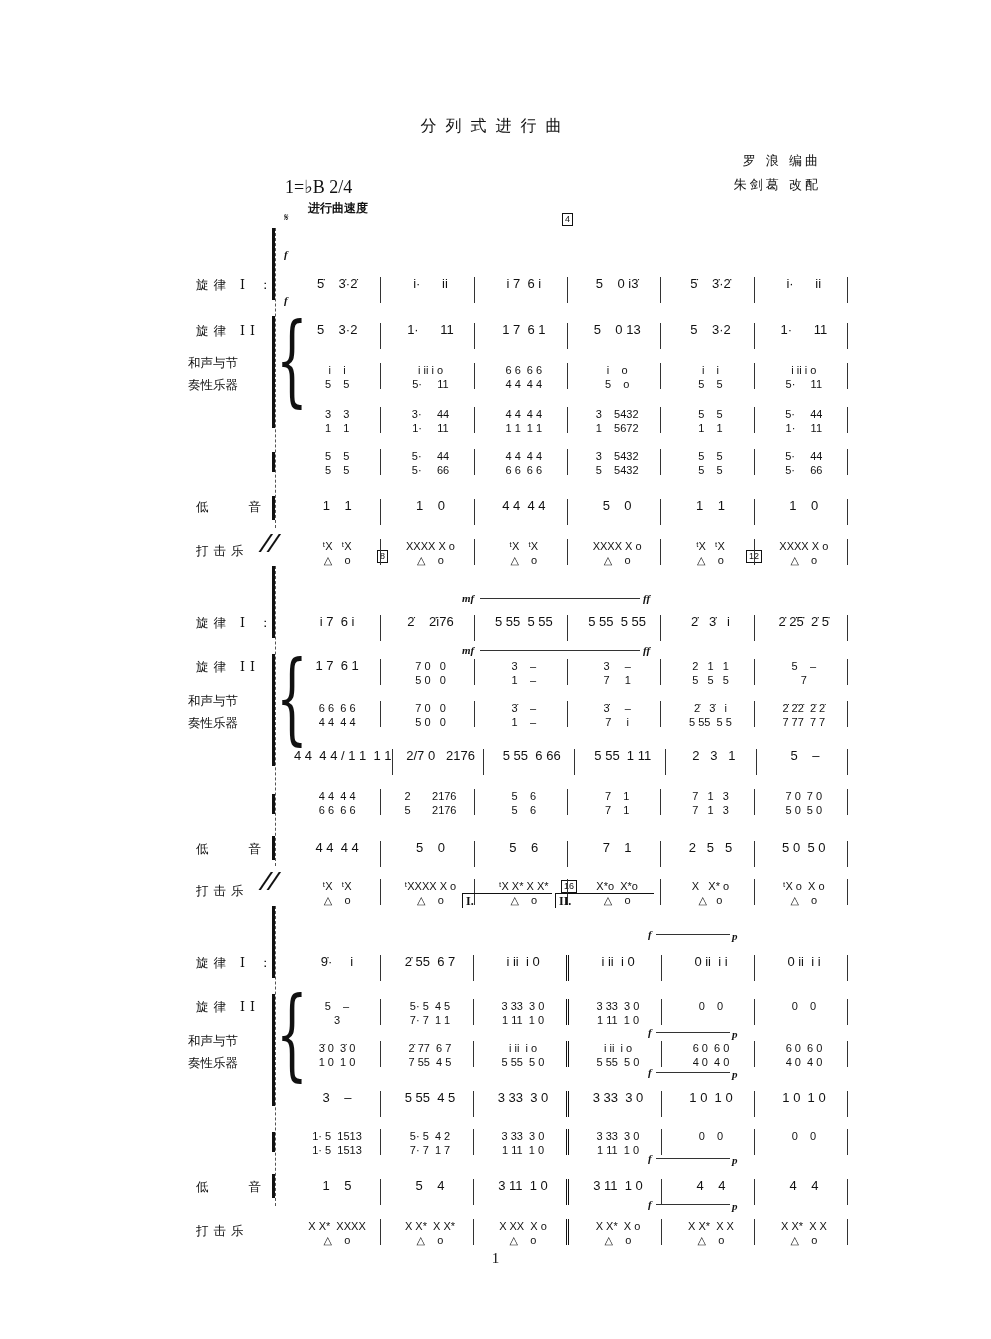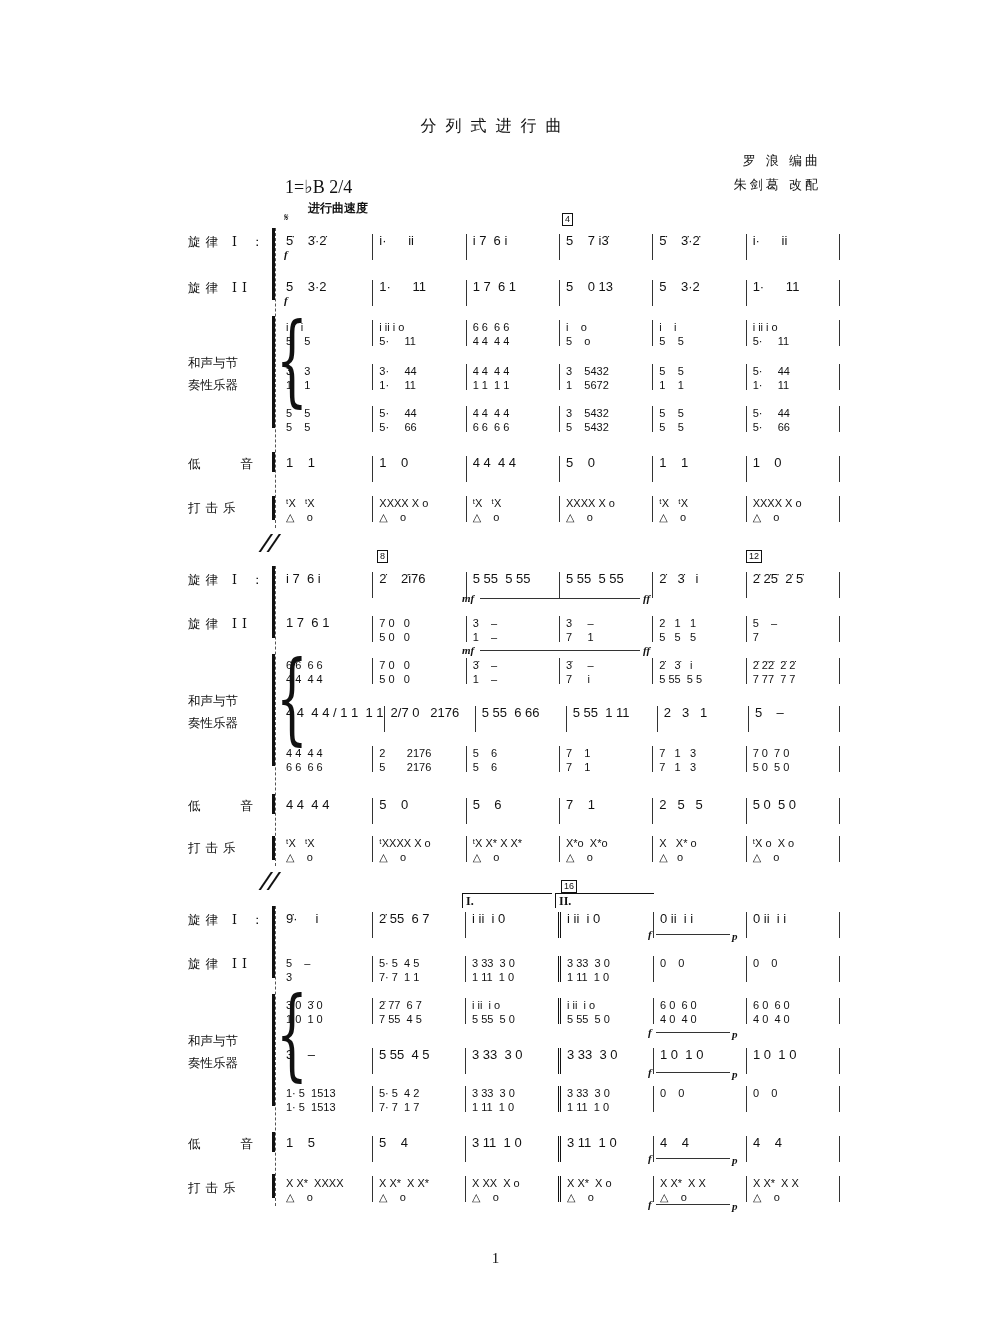--- a/index.html
+++ b/index.html
@@ -5,26 +5,26 @@
   html,body{margin:0;padding:0;background:#fff;}
   body{width:991px;height:1339px;position:relative;font-family:"Liberation Sans",sans-serif;color:#111;overflow:hidden;}
   .title{position:absolute;left:0;width:991px;top:116px;text-align:center;font-family:"DejaVu Serif",serif;font-size:16px;letter-spacing:9px;}
   .credit{position:absolute;right:170px;font-family:"DejaVu Sans",sans-serif;font-size:13px;letter-spacing:3px;text-align:center;}
   .key{position:absolute;left:285px;top:176px;font-family:"Liberation Serif",serif;font-size:18px;}
   .tempo{position:absolute;left:308px;top:200px;font-family:"DejaVu Sans",sans-serif;font-size:12px;font-weight:bold;}
   .segno{position:absolute;left:284px;top:211px;font-size:11px;}
   .rehearsal{position:absolute;border:1px solid #111;font-size:9px;line-height:11px;padding:0 2px;font-family:"Liberation Sans",sans-serif;}
   .slashes{position:absolute;font-size:22px;font-weight:bold;font-family:"DejaVu Sans",sans-serif;transform:skewX(-20deg);}
   .sys{position:absolute;left:180px;width:660px;}
-  .row{position:absolute;left:0;width:660px;height:30px;}
+  .row{position:absolute;left:8px;width:660px;height:30px;margin-top:43px;}
   .lbl{position:absolute;left:8px;width:82px;font-family:"DejaVu Serif",serif;font-size:12.5px;letter-spacing:5px;white-space:nowrap;}
   .lbl2{position:absolute;left:8px;width:82px;font-family:"DejaVu Serif",serif;font-size:12.5px;line-height:22px;}
   .bracket{position:absolute;left:92px;border-left:3px solid #111;}
   .brace{position:absolute;left:80px;font-size:100px;font-family:"DejaVu Serif",serif;line-height:1;transform:scaleX(0.5);}
-  .measures{position:absolute;left:100px;right:0;display:flex;align-items:flex-start;}
+  .measures{position:absolute;left:100px;right:0;display:flex;align-items:flex-start;text-align:center;}
   .m{flex:1;border-left:1px solid #333;padding-left:6px;font-family:"Liberation Sans",sans-serif;font-size:13px;line-height:14px;white-space:pre;height:26px;overflow:visible;}
   .m:first-child{border-left:none;}
   .m.last{border-right:1px solid #333;}
   .m.rep{border-left:3px double #111;}
   .m .bot{display:block;font-size:11px;}
   .m .top{display:block;font-size:11px;}
   .dyn{position:absolute;font-family:"Liberation Serif",serif;font-style:italic;font-size:11px;font-weight:bold;}
   .hairpin{position:absolute;border-top:1px solid #333;height:0;}
   .volta{position:absolute;border-top:1px solid #111;border-left:1px solid #111;font-family:"Liberation Serif",serif;font-size:12px;font-weight:bold;padding-left:3px;height:14px;}
   .pageno{position:absolute;left:0;width:991px;top:1250px;text-align:center;font-family:"Liberation Serif",serif;font-size:15px;}
@@ -55,21 +55,21 @@
   <div class="bracket" style="top:88px;height:112px;"></div>
   <div class="bracket" style="top:224px;height:20px;"></div>
   <div class="bracket" style="top:268px;height:24px;"></div>
 
   <div class="row" style="top:6px;">
     <div class="lbl" style="top:0;">旋律 I ：</div>
     <div class="measures">
       <div class="m">5̇    3̇·2̇</div>
       <div class="m">i·      ii</div>
       <div class="m">i 7  6 i</div>
-      <div class="m">5    7 i3̇</div>
+      <div class="m">5    0 i3̇</div>
       <div class="m">5̇    3̇·2̇</div>
       <div class="m last">i·      ii</div>
     </div>
   </div>
   <div class="dyn" style="left:104px;top:20px;">f</div>
 
   <div class="row" style="top:52px;">
     <div class="lbl" style="top:0;">旋律 II</div>
     <div class="measures">
       <div class="m">5    3·2</div>

